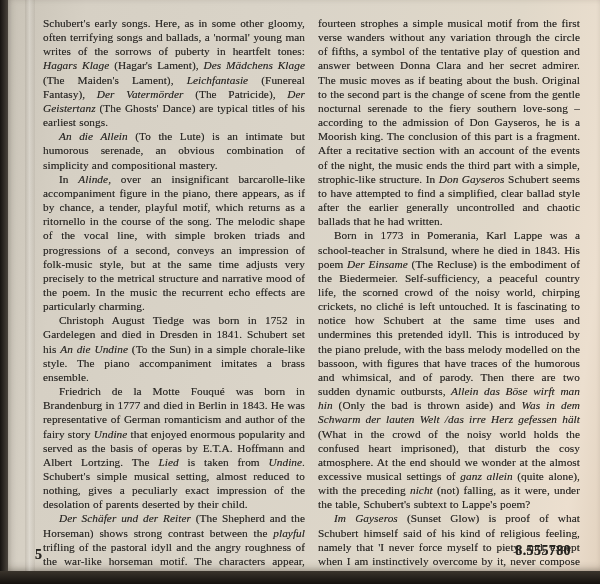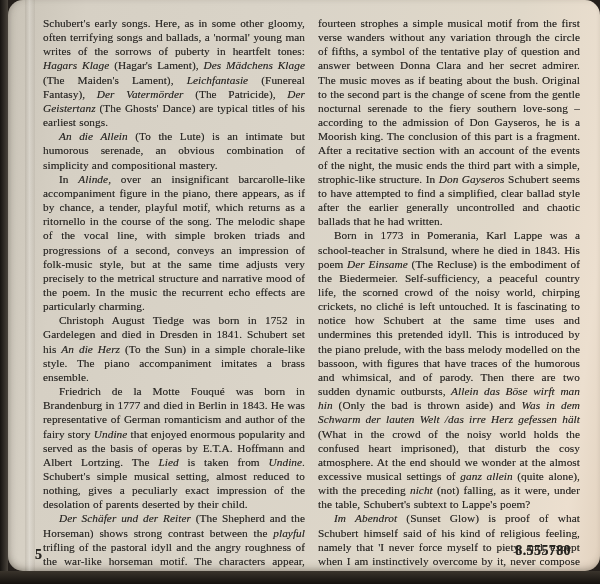--- a/index.html
+++ b/index.html
@@ -10,21 +10,21 @@
   }
   .photo{position:absolute;inset:0;}
   
   .edge-left{position:absolute;left:0;top:0;bottom:0;width:8px;
     background:linear-gradient(90deg,#161310,#4a443c);}
   .edge-bottom{position:absolute;left:0;right:0;bottom:0;height:13px;
     background:linear-gradient(180deg,#3a342c,#14110e);}
   
   .page{position:absolute;left:8px;top:0;right:0;bottom:13px;
     background:linear-gradient(97deg,#c9c3b7 0%,#d6d0c4 12%,#dad4c8 45%,#e0d8c9 78%,#ecdfcf 94%,#e2d2bf 100%);
-    box-shadow:inset 0 -6px 10px -6px rgba(40,30,20,.45), inset 4px 0 8px -4px rgba(40,35,25,.35);border-radius:15px;}
+    box-shadow:inset 0 -6px 10px -6px rgba(40,30,20,.45), inset 4px 0 8px -4px rgba(40,35,25,.35);}
   .crease{position:absolute;left:17px;top:0;bottom:0;width:10px;pointer-events:none;
     background:linear-gradient(90deg,rgba(60,50,40,.10),rgba(255,255,255,.18) 45%,rgba(60,50,40,.08));}
   .content{position:absolute;left:35px;top:16px;width:537px;display:flex;gap:13px;}
   .col{width:262px;}
   .para{margin:0;text-align:justify;font-size:11.3px;line-height:14.15px;
     color:#2b2926;letter-spacing:.05px;word-spacing:.3px;
     text-shadow:0 0 .4px rgba(43,41,38,.55);}
   .para.indent{text-indent:16px;}
   .para i{font-style:italic;}
   .footer-num{position:absolute;font-weight:bold;font-size:14px;color:#25231f;
@@ -36,28 +36,28 @@
 <body>
 
 <div class="photo">
   <div class="page">
     <div class="crease"></div>
     <div class="content">
       <div class="col">
           <p class="para">Schubert's early songs. Here, as in some other gloomy, often terrifying songs and ballads, a 'normal' young man writes of the sorrows of puberty in heartfelt tones: <i>Hagars Klage</i> (Hagar's Lament), <i>Des Mädchens Klage</i> (The Maiden's Lament), <i>Leichfantasie</i> (Funereal Fantasy), <i>Der Vatermörder</i> (The Patricide), <i>Der Geistertanz</i> (The Ghosts' Dance) are typical titles of his earliest songs.</p>
           <p class="para indent"><i>An die Allein</i> (To the Lute) is an intimate but humorous serenade, an obvious combination of simplicity and compositional mastery.</p>
           <p class="para indent">In <i>Alinde</i>, over an insignificant barcarolle-like accompaniment figure in the piano, there appears, as if by chance, a tender, playful motif, which returns as a ritornello in the course of the song. The melodic shape of the vocal line, with simple broken triads and progressions of a second, conveys an impression of folk-music style, but at the same time adjusts very precisely to the metrical structure and narrative mood of the poem. In the music the recurrent echo effects are particularly charming.</p>
-          <p class="para indent">Christoph August Tiedge was born in 1752 in Gardelegen and died in Dresden in 1841. Schubert set his <i>An die Herz</i> (To the Sun) in a simple chorale-like style. The piano accompaniment imitates a brass ensemble.</p>
+          <p class="para indent">Christoph August Tiedge was born in 1752 in Gardelegen and died in Dresden in 1841. Schubert set his <i>An die Undine</i> (To the Sun) in a simple chorale-like style. The piano accompaniment imitates a brass ensemble.</p>
           <p class="para indent">Friedrich de la Motte Fouqué was born in Brandenburg in 1777 and died in Berlin in 1843. He was representative of German romanticism and author of the fairy story <i>Undine</i> that enjoyed enormous popularity and served as the basis of operas by E.T.A. Hoffmann and Albert Lortzing. The <i>Lied</i> is taken from <i>Undine</i>. Schubert's simple musical setting, almost reduced to nothing, gives a peculiarly exact impression of the desolation of parents deserted by their child.</p>
           <p class="para indent"><i>Der Schäfer und der Reiter</i> (The Shepherd and the Horseman) shows strong contrast between the <i>playful</i> trifling of the pastoral idyll and the angry roughness of the war-like horseman motif. The characters appear, poetically and musically, not as individuals but as stylized figures.</p>
         </div>
       <div class="col">
           <p class="para">fourteen strophes a simple musical motif from the first verse wanders without any variation through the circle of fifths, a symbol of the tentative play of question and answer between Donna Clara and her secret admirer. The music moves as if beating about the bush. Original to the second part is the change of scene from the gentle nocturnal serenade to the fiery southern love-song – according to the admission of Don Gayseros, he is a Moorish king. The conclusion of this part is a fragment. After a recitative section with an account of the events of the night, the music ends the third part with a simple, strophic-like structure. In <i>Don Gayseros</i> Schubert seems to have attempted to find a simplified, clear ballad style after the earlier generally uncontrolled and chaotic ballads that he had written.</p>
           <p class="para indent">Born in 1773 in Pomerania, Karl Lappe was a school-teacher in Stralsund, where he died in 1843. His poem <i>Der Einsame</i> (The Recluse) is the embodiment of the Biedermeier. Self-sufficiency, a peaceful country life, the scorned crowd of the noisy world, chirping crickets, no cliché is left untouched. It is fascinating to notice how Schubert at the same time uses and undermines this pretended idyll. This is introduced by the piano prelude, with the bass melody modelled on the bassoon, with figures that have traces of the humorous and whimsical, and of parody. Then there are two sudden dynamic outbursts, <i>Allein das Böse wirft man hin</i> (Only the bad is thrown aside) and <i>Was in dem Schwarm der lauten Welt /das irre Herz gefessen hält</i> (What in the crowd of the noisy world holds the confused heart imprisoned), that disturb the cosy atmosphere. At the end should we wonder at the almost excessive musical settings of <i>ganz allein</i> (quite alone), with the preceding <i>nicht</i> (not) falling, as it were, under the table, Schubert's subtext to Lappe's poem?</p>
-          <p class="para indent"><i>Im Abendrot</i> (Sunset Glow) is proof of what Schubert himself said of his kind of religious feeling, namely that 'I never force myself to piety, and, except when I am instinctively overcome by it, never compose such things as hymns or prayers, but then it is usually true and right piety'.</p>
+          <p class="para indent"><i>Im Gayseros</i> (Sunset Glow) is proof of what Schubert himself said of his kind of religious feeling, namely that 'I never force myself to piety, and, except when I am instinctively overcome by it, never compose such things as hymns or prayers, but then it is usually true and right piety'.</p>
         </div>
     </div>
     <div class="footer-num page-number">5</div>
     <div class="footer-num catalog-number">8.555780</div>
   </div>
   <div class="edge-left"></div>
   <div class="edge-bottom"></div>
 </div>
 
 </body></html>

